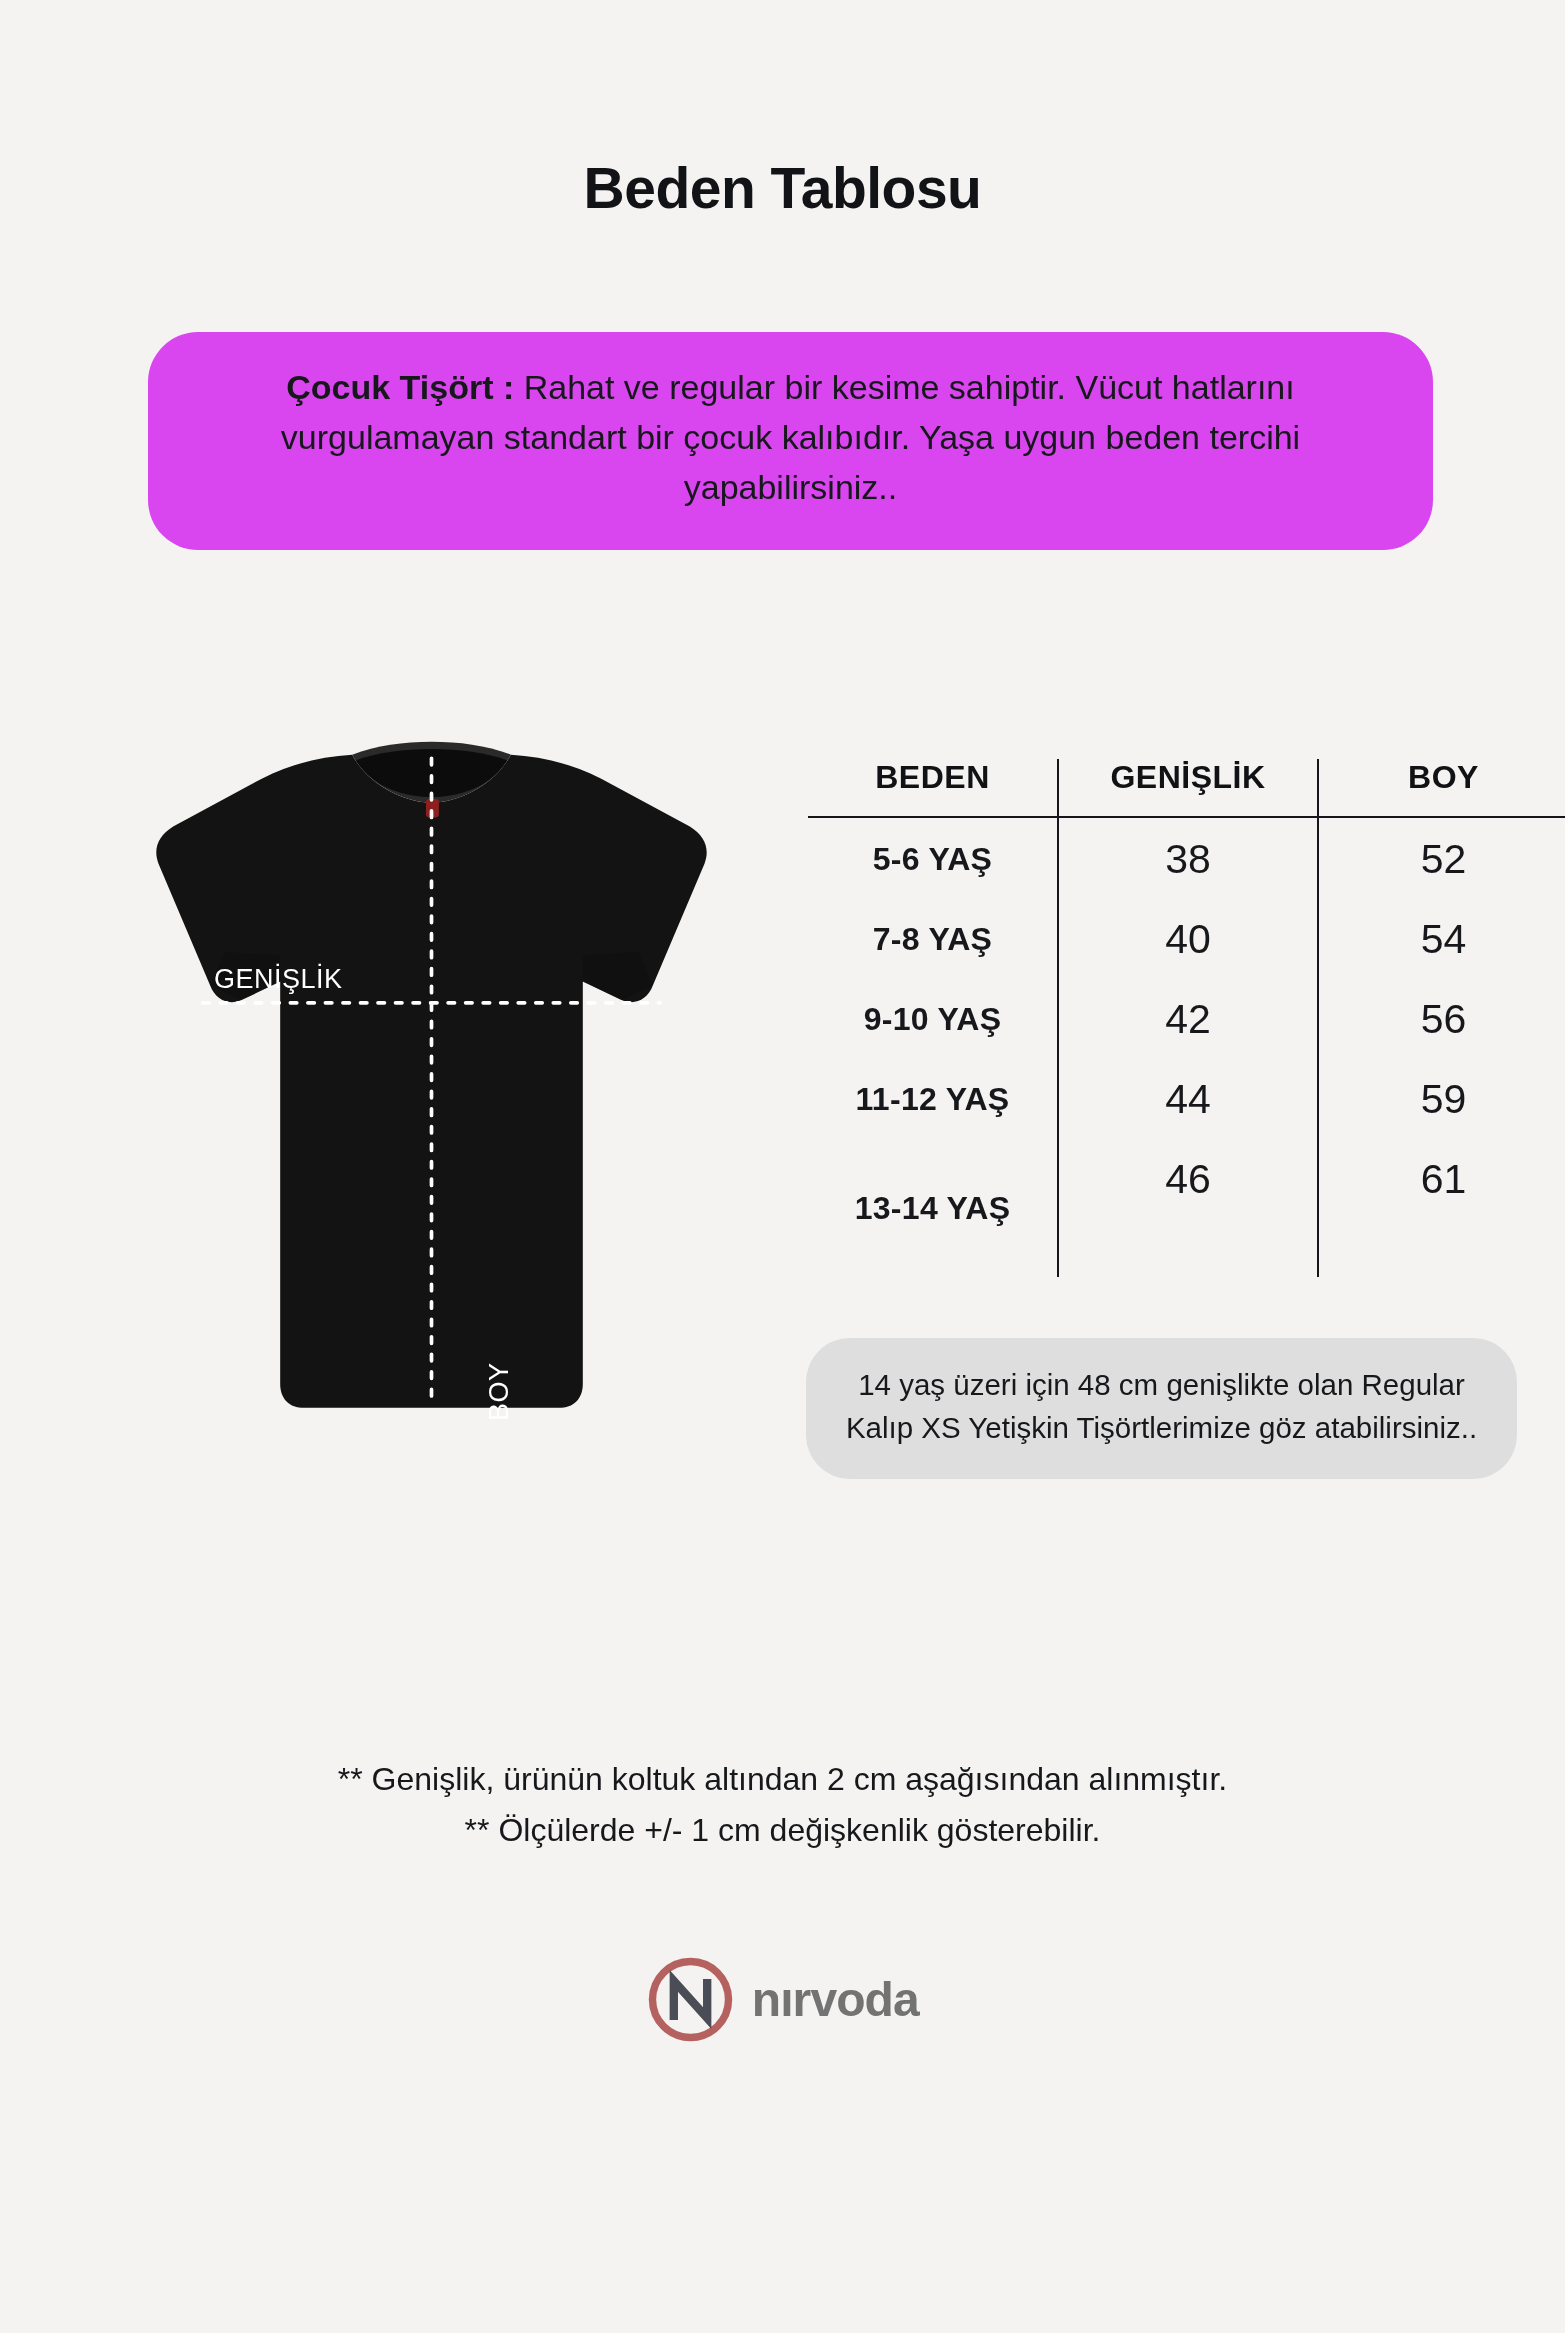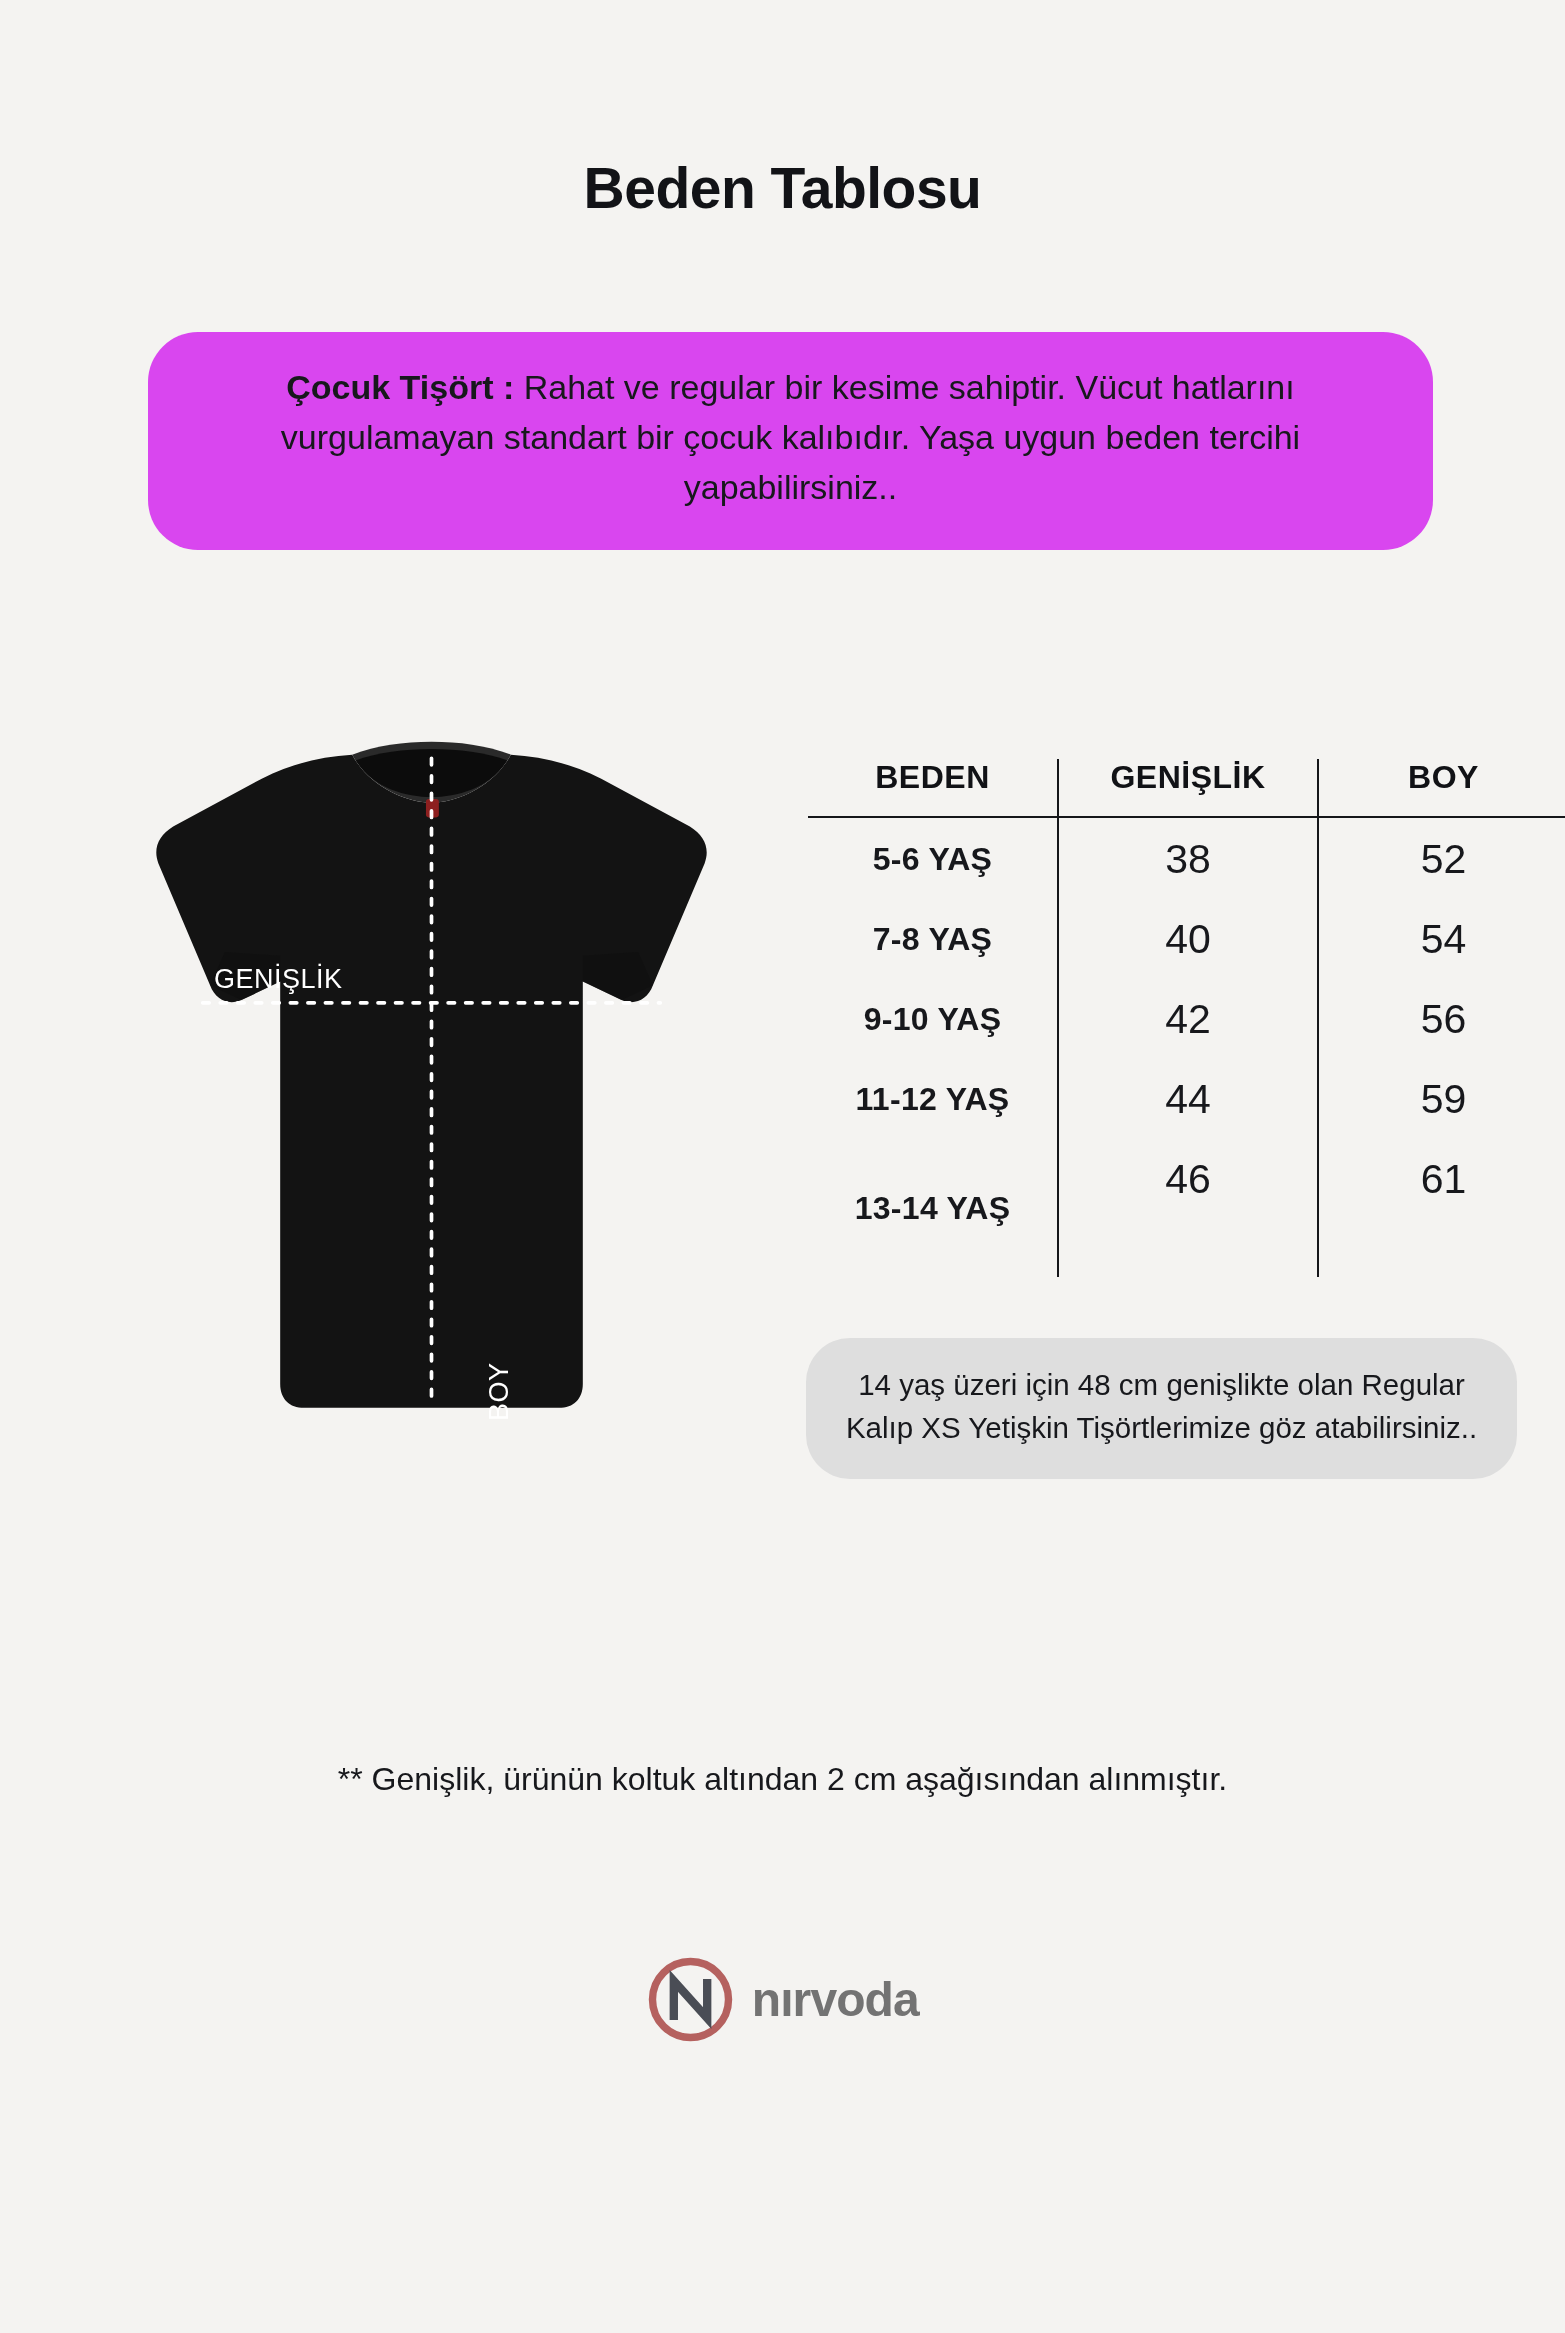--- a/index.html
+++ b/index.html
@@ -268,20 +268,21 @@
           <td class="c-boy">61</td>
         </tr>
       </tbody>
     </table>
   </div>
 
   <div class="note-bubble">14 yaş üzeri için 48 cm genişlikte olan Regular Kalıp XS Yetişkin Tişörtlerimize göz atabilirsiniz..</div>
 
   <div class="footnotes">
     <div>** Genişlik, ürünün koltuk altından 2 cm aşağısından alınmıştır.</div>
+    <div>** Ölçülerde +/- 1 cm değişkenlik gösterebilir.</div>
   </div>
 
   <div class="brand">
     <svg width="89" height="89" viewBox="0 0 96 96">
       <circle cx="48" cy="48" r="41" fill="none" stroke="#b5615f" stroke-width="8"></circle>
       <path d="M30 70 L30 28 L66 68 L66 26" fill="none" stroke="#4a4d55" stroke-width="9" stroke-linecap="butt"></path>
     </svg>
     <span class="brand-name">nırvoda</span>
   </div>
 

